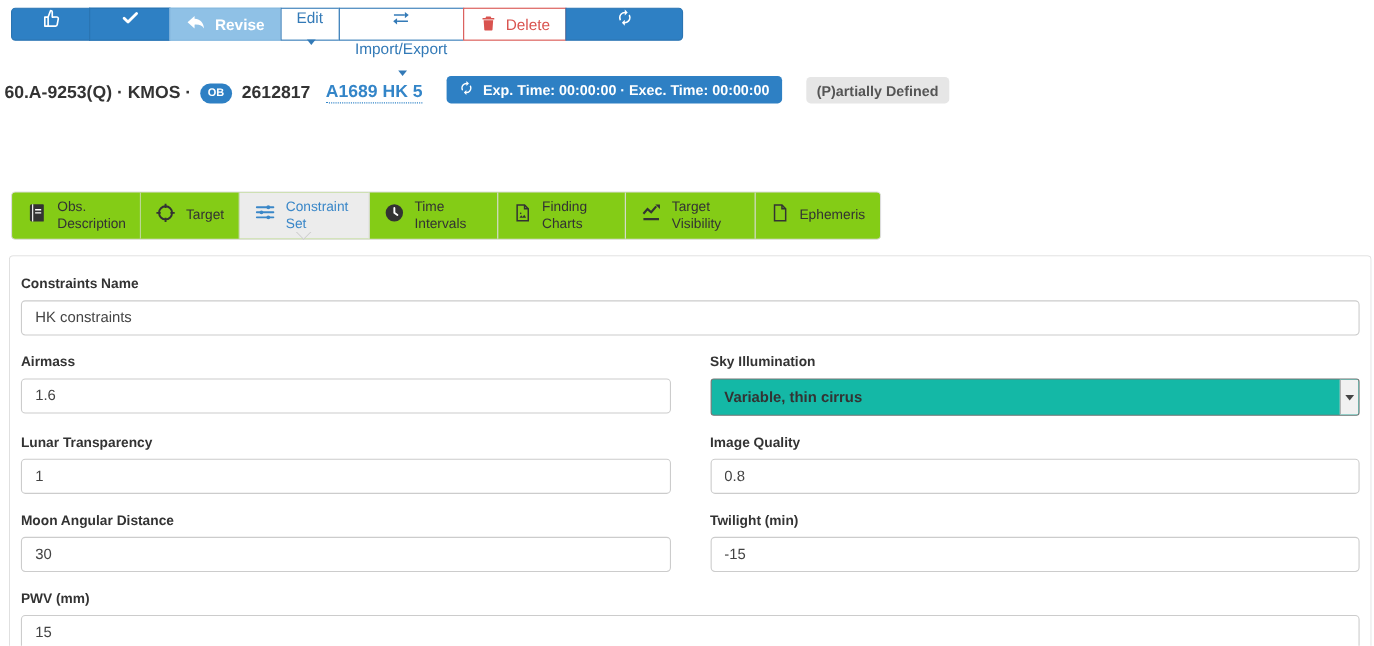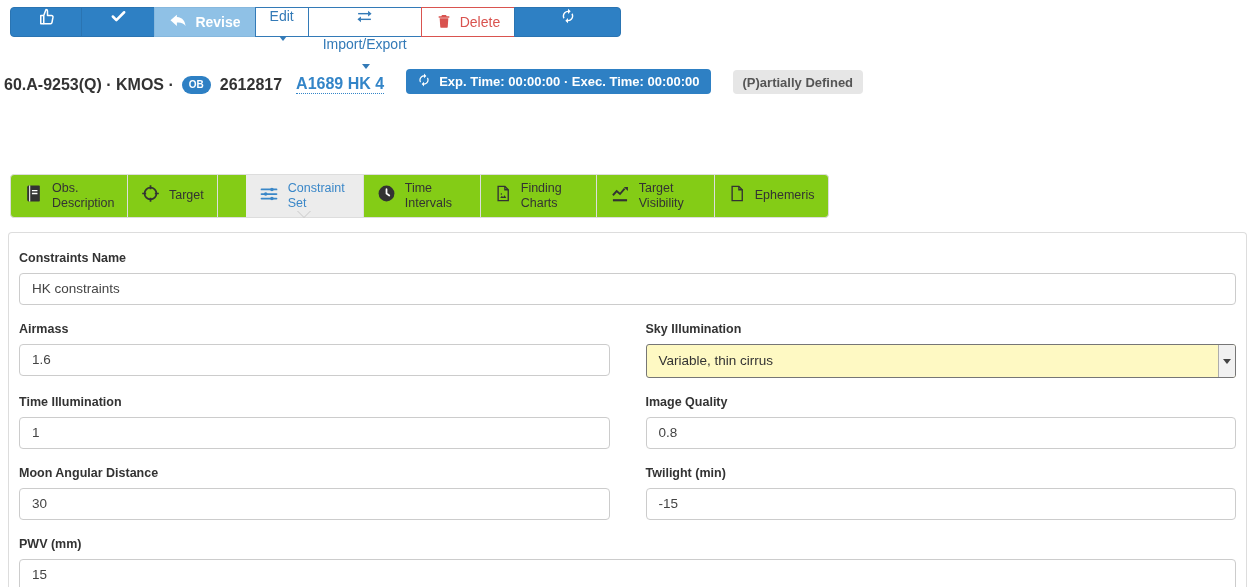--- a/index.html
+++ b/index.html
@@ -39,38 +39,38 @@
 
   
   .tabbar { display:inline-flex; margin:80px 0 0 10px; border:1px solid #ddd;
     border-radius:4px; background:#84cc16; }
   .tab { display:flex; align-items:center; gap:9px; padding:6px 13px; cursor:pointer;
     border-right:1px solid #ddd; color:#333; position:relative; min-height:41px; }
   .tab:first-child { border-radius:4px 0 0 4px; }
   .tab:last-child { border-right:none; border-radius:0 4px 4px 0; }
   .tab .tlabel { font-size:12.5px; line-height:1.18; max-width:62px; }
   .tab svg { flex:0 0 auto; }
-  .tab.active { background:#ececec; color:#3a87c8;margin-left:28px; }
+  .tab.active { background:#ececec; color:#3a87c8; }
   .tab.active::before { content:""; position:absolute; left:50%; bottom:-8px;
     transform:translateX(-50%); border:7px solid transparent; border-top-color:#c9c9c9; }
   .tab.active::after { content:""; position:absolute; left:50%; bottom:-6px;
     transform:translateX(-50%); border:6px solid transparent; border-top-color:#ececec; }
 
   
   .panel { margin:14px 0 0 8px; width:1239px; height:380px;
     border:1px solid #ddd; border-radius:4px 4px 0 0; border-bottom:none;
     padding:18px 10px 0 10px; background:#fff; }
   .f-label { display:block; font-size:12.5px; font-weight:bold; color:#333; margin-bottom:8px; }
   .f-group { margin-bottom:17px; }
   .row2 { display:grid; grid-template-columns:1fr 1fr; column-gap:13px;gap:36px; }
   .txt { width:100%; height:32px; border:1px solid #ccc; border-radius:4px;
     padding:0 12px; font-size:13.5px; color:#444; outline:none;
     font-family:"Liberation Sans","DejaVu Sans",sans-serif; background:#fff; }
   .sel { display:flex; align-items:stretch; height:34px; border:1px solid #767676;
-    border-radius:3px; background:#fef9c3; cursor:pointer; overflow:hidden; }
+    border-radius:3px; background:#14b8a6; cursor:pointer; overflow:hidden;font-weight:bold; }
   .sel .val { flex:1; display:flex; align-items:center; padding:0 12px;
     font-size:13.5px; color:#333; }
   .sel .strip { width:17px; background:#f1f1f1; border-left:1px solid #adadad;
     display:flex; align-items:center; justify-content:center; }
   .sel .arr { width:0; height:0; border:4px solid transparent; border-top:5px solid #444;
     margin-top:5px; }
 </style>
 </head>
 <body>
 
@@ -135,21 +135,21 @@
     </span>
     <span>Refresh OB</span>
   </button>
 </div>
 
 
 <div class="ob-header">
   <span class="prog">60.A-9253(Q) · KMOS ·</span>
   <span class="ob-pill">OB</span>
   <span class="ob-id">2612817</span>
-  <a class="ob-link">A1689 HK 4</a>
+  <a class="ob-link">A1689 HK 5</a>
   <span class="time-badge">
     <span>
       <svg width="14" height="14" viewBox="0 0 24 24" fill="currentColor">
           <path d="M12 6v3l4-4-4-4v3A8 8 0 0 0 4 12c0 1.6.5 3.1 1.3 4.3l1.5-1.5A6 6 0 0 1 12 6zm6.7 1.7l-1.5 1.5A6 6 0 0 1 12 18v-3l-4 4 4 4v-3a8 8 0 0 0 8-8c0-1.6-.5-3.1-1.3-4.3z"></path>
         </svg>
     </span>
     <span>Exp. Time: 00:00:00 · Exec. Time: 00:00:00</span>
   </span>
   <span class="status-badge">(P)artially Defined</span>
 </div>
@@ -246,21 +246,21 @@
         <span class="val">Variable, thin cirrus</span>
         <span class="strip">
             <span class="arr"></span>
           </span>
       </div>
     </div>
   </div>
 
   <div class="row2">
     <div class="f-group">
-      <label class="f-label">Time Illumination</label>
+      <label class="f-label">Lunar Transparency</label>
       <input class="txt" type="text" value="1" style="">
     </div>
     <div class="f-group">
       <label class="f-label">Image Quality</label>
       <input class="txt" type="text" value="0.8" style="">
     </div>
   </div>
 
   <div class="row2">
     <div class="f-group">

